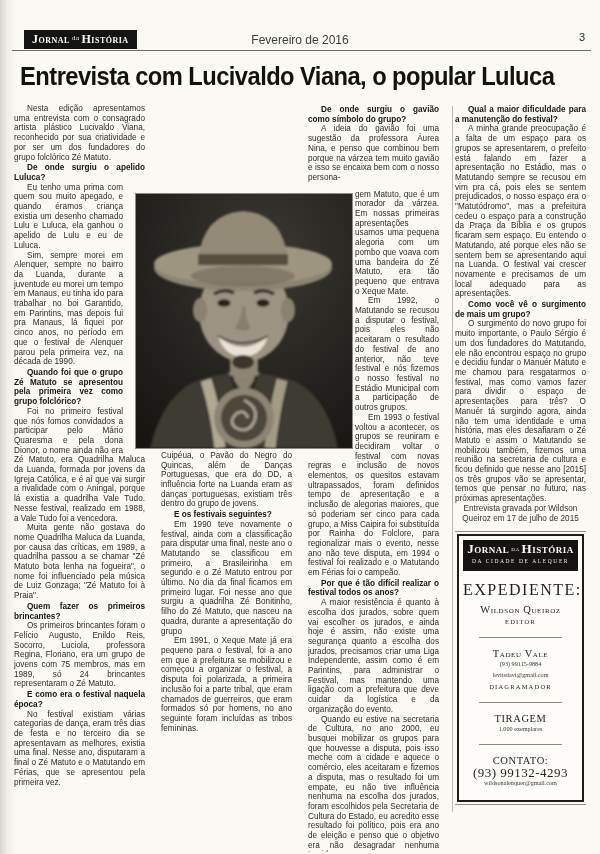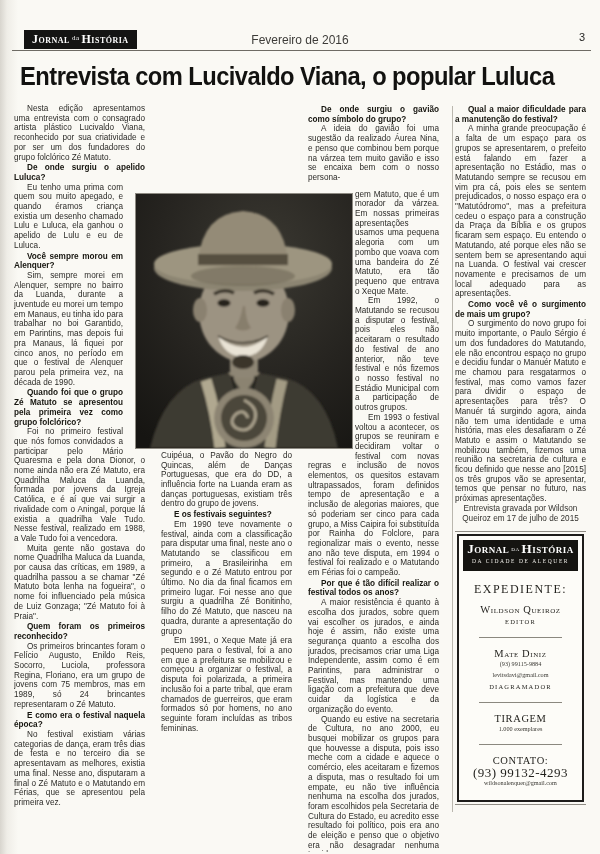--- a/index.html
+++ b/index.html
@@ -42,21 +42,21 @@
   .credit { margin-top:7px; text-align:center !important; text-indent:0 !important; font-size:8.2px; color:#33322e; }
   .exp-box {
     margin:11px 2px 0 2px; border:2px solid #1d1c1a; outline:1px solid #8f8c84; outline-offset:2px;
     background:#fdfcf8; text-align:center; font-family:"Liberation Serif", serif; color:#201f1b;
     padding:4px 4px 12px;
   }
   .exp-head { background:#151411; color:#fff; padding:4px 2px 4px; }
   .exp-head .l1 { font-size:13px; font-weight:bold; font-variant:small-caps; letter-spacing:.5px; white-space:nowrap; }
   .exp-head .sep { font-size:7px; vertical-align:2px; margin:0 2px; font-weight:normal; }
   .exp-head .l2 { font-size:5.5px; letter-spacing:1.6px; margin-top:2px; color:#efede8; }
-  .exp-title { font-size:12px; letter-spacing:1.5px; margin-top:14px; }
+  .exp-title { font-size:16px; letter-spacing:1.5px; margin-top:14px; }
   .exp-name { font-size:10.5px; font-variant:small-caps; letter-spacing:.6px; margin-top:11px; }
   .exp-role { font-size:6.5px; letter-spacing:1.2px; margin-top:2px; }
   .exp-small { font-size:6.2px; margin-top:1px; color:#3a3833; }
   hr.exp { border:none; border-top:1px solid #8b887f; width:72%; margin:10px auto; }
   .exp-phone { font-size:13px; letter-spacing:.5px; margin-top:2px; }
 </style>
 </head>
 <body>
 
 <div class="masthead-box">
@@ -68,43 +68,42 @@
 
 <h1 class="headline"><span>Entrevista com Lucivaldo Viana, o popular Luluca</span></h1>
 
 <div class="cols">
 
   <div class="col">
     <p>Nesta edição apresentamos uma entrevista com o consagrado artista plástico Lucivaldo Viana, reconhecido por sua criatividade e por ser um dos fundadores do grupo folclórico Zé Matuto.</p>
     <p class="q">De onde surgiu o apelido Luluca?</p>
     <div class="spacer-r"></div>
     <p>Eu tenho uma prima com quem sou muito apegado, e quando éramos criança existia um desenho chamado Lulu e Luluca, ela ganhou o apelido de Lulu e eu de Luluca.</p>
-    <p class="q">Você sempre morou em Alenquer?</p>
     <p>Sim, sempre morei em Alenquer, sempre no bairro da Luanda, durante a juventude eu morei um tempo em Manaus, eu tinha ido para trabalhar no boi Garantido, em Parintins, mas depois fui pra Manaus, lá fiquei por cinco anos, no período em que o festival de Alenquer parou pela primeira vez, na década de 1990.</p>
     <p class="q">Quando foi que o grupo Zé Matuto se apresentou pela primeira vez como grupo folclórico?</p>
     <p>Foi no primeiro festival que nós fomos convidados a participar pelo Mário Quaresma e pela dona Dionor, o nome ainda não era Zé Matuto, era Quadrilha Maluca da Luanda, formada por jovens da Igreja Católica, e é aí que vai surgir a rivalidade com o Aningal, porque lá existia a quadrilha Vale Tudo. Nesse festival, realizado em 1988, a Vale Tudo foi a vencedora.</p>
     <p>Muita gente não gostava do nome Quadrilha Maluca da Luanda, por causa das críticas, em 1989, a quadrilha passou a se chamar "Zé Matuto bota lenha na fogueira", o nome foi influenciado pela música de Luiz Gonzaga; "Zé Matuto foi à Praia".</p>
-    <p class="q">Quem foram os primeiros reconhecido?</p>
+    <p class="q">Quem fazer os primeiros brincantes?</p>
     <p>Os primeiros brincantes foram o Felício Augusto, Enildo Reis, Socorro, Luciola, professora Regina, Floriano, era um grupo de jovens com 75 membros, mas em 1989, só 24 brincantes representaram o Zé Matuto.</p>
     <p class="q">E como era o festival naquela época?</p>
     <p>No festival existiam várias categorias de dança, eram três dias de festa e no terceiro dia se apresentavam as melhores, existia uma final. Nesse ano, disputaram a final o Zé Matuto e o Matutando em Férias, que se apresentou pela primeira vez.</p>
   </div>
 
   <div class="col">
     <div class="photo-gap"></div>
     <p class="q">Quais foram os outros grupos que participaram deste festival?</p>
     <p>Também neste festival se apresentaram a quadrilha Brasileirinha, do seu Lotó, tinha a Dança Brasileira, do bairro centro, o Boi do Curumum, a Arara do Cuipéua, o Pavão do Negro do Quincas, além de Danças Portuguesas, que era do DD, a influência forte na Luanda eram as danças portuguesas, existiam três dentro do grupo de jovens.</p>
     <p class="q">E os festivais seguintes?</p>
     <p>Em 1990 teve novamente o festival, ainda com a classificação para disputar uma final, neste ano o Matutando se classificou em primeiro, a Brasileirinha em segundo e o Zé Matuto entrou por último. No dia da final ficamos em primeiro lugar. Foi nesse ano que surgiu a quadrilha Zé Bonitinho, filho do Zé Matuto, que nasceu na quadra, durante a apresentação do grupo</p>
     <p>Em 1991, o Xeque Mate já era pequeno para o festival, foi a ano em que a prefeitura se mobilizou e começou a organizar o festival, a disputa foi polarizada, a primeira inclusão foi a parte tribal, que eram chamados de guerreiros, que eram formados só por homens, no ano seguinte foram incluídas as tribos femininas.</p>
   </div>
 
   <div class="col">
     <p class="q">De onde surgiu o gavião como símbolo do grupo?</p>
-    <p>A ideia do gavião foi uma sugestão da realizado Áurea Nina, e penso que combinou bem porque na várzea tem muito gavião e isso se encaixa bem com o nosso persona-</p>
+    <p>A ideia do gavião foi uma sugestão da professora Áurea Nina, e penso que combinou bem porque na várzea tem muito gavião e isso se encaixa bem com o nosso persona-</p>
     <div class="spacer-l"></div>
     <p class="cont">gem Matuto, que é um morador da várzea. Em nossas primeiras apresentações usamos uma pequena alegoria com um pombo que voava com uma bandeira do Zé Matuto, era tão pequeno que entrava o Xeque Mate.</p>
     <p>Em 1992, o Matutando se recusou a disputar o festival, pois eles não aceitaram o resultado do festival de ano anterior, não teve festival e nós fizemos o nosso festival no Estádio Municipal com a participação de outros grupos.</p>
     <p>Em 1993 o festival voltou a acontecer, os grupos se reuniram e decidiram voltar o festival com novas regras e inclusão de novos elementos, os quesitos estavam ultrapassados, foram definidos tempo de apresentação e a inclusão de alegorias maiores, que só poderiam ser cinco para cada grupo, a Miss Caipira foi substituída por Rainha do Folclore, para regionalizar mais o evento, nesse ano não teve disputa, em 1994 o festival foi realizado e o Matutando em Férias foi o campeão.</p>
     <p class="q">Por que é tão difícil realizar o festival todos os anos?</p>
     <p>A maior resistência é quanto à escolha dos jurados, sobre quem vai escolher os jurados, e ainda hoje é assim, não existe uma segurança quanto a escolha dos jurados, precisamos criar uma Liga Independente, assim como é em Parintins, para administrar o Festival, mas mantendo uma ligação com a prefeitura que deve cuidar da logística e da organização do evento.</p>
     <p>Quando eu estive na secretaria de Cultura, no ano 2000, eu busquei mobilizar os grupos para que houvesse a disputa, pois isso meche com a cidade e aquece o comércio, eles aceitaram e fizemos a disputa, mas o resultado foi um empate, eu não tive influência nenhuma na escolha dos jurados, foram escolhidos pela Secretaria de Cultura do Estado, eu acredito esse resultado foi político, pois era ano de eleição e penso que o objetivo era não desagradar nenhuma torcida.</p>
   </div>
 
   <div class="col">
@@ -118,21 +117,21 @@
       <div class="exp-head">
         <div class="l1">
           <span>Jornal</span><span class="sep">da</span><span>História</span>
         </div>
         <div class="l2">DA CIDADE DE ALEQUER</div>
       </div>
       <div class="exp-title">EXPEDIENTE:</div>
       <div class="exp-name">Wildson Queiroz</div>
       <div class="exp-role">EDITOR</div>
       <hr class="exp">
-      <div class="exp-name">Mate Diniz</div>
+      <div class="exp-name">Tadeu Vale</div>
       <div class="exp-small">(93) 99115-9884</div>
       <div class="exp-small">levitsdavi@gmail.com</div>
       <div class="exp-role">DIAGRAMADOR</div>
       <hr class="exp">
       <div class="exp-name">TIRAGEM</div>
       <div class="exp-small">1.000 exemplares</div>
       <hr class="exp">
       <div class="exp-name">CONTATO:</div>
       <div class="exp-phone">(93) 99132-4293</div>
       <div class="exp-small">wildsonalenquer@gmail.com</div>

